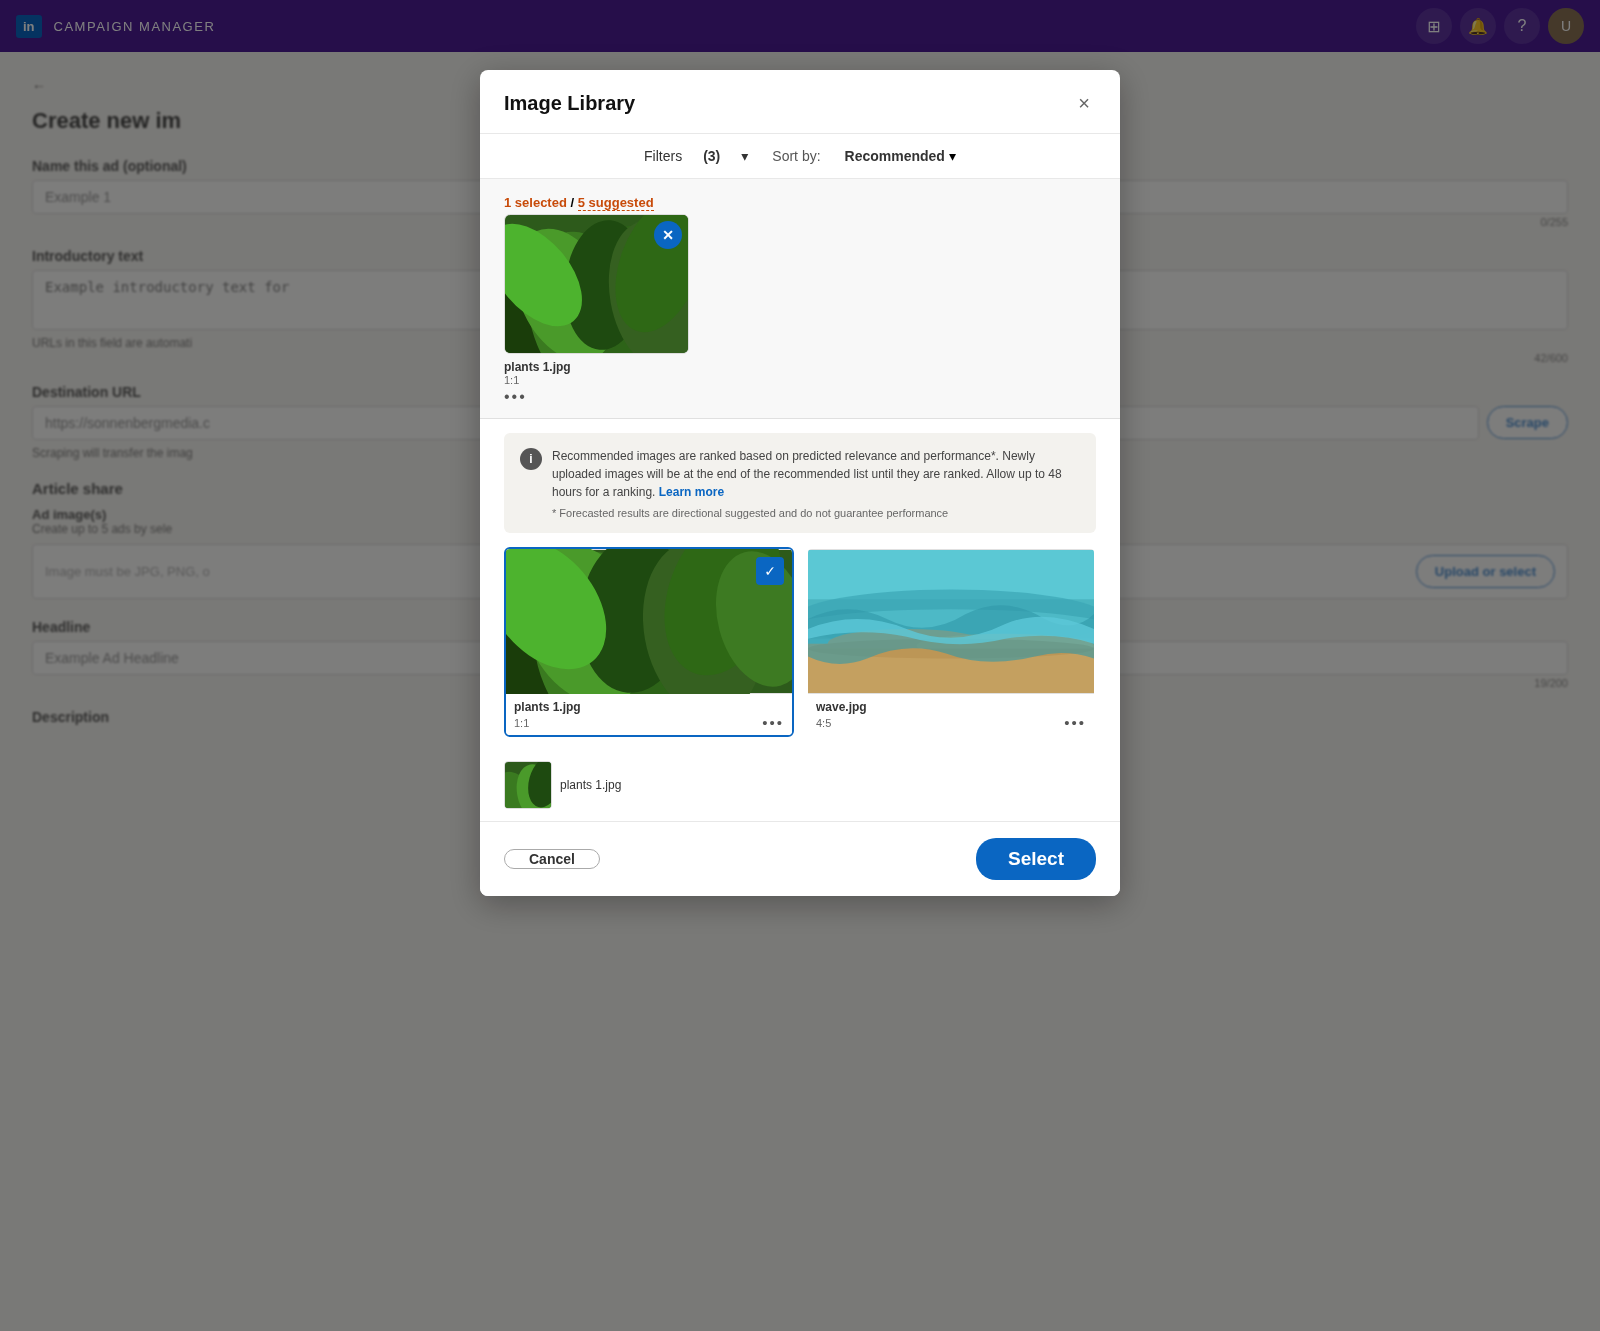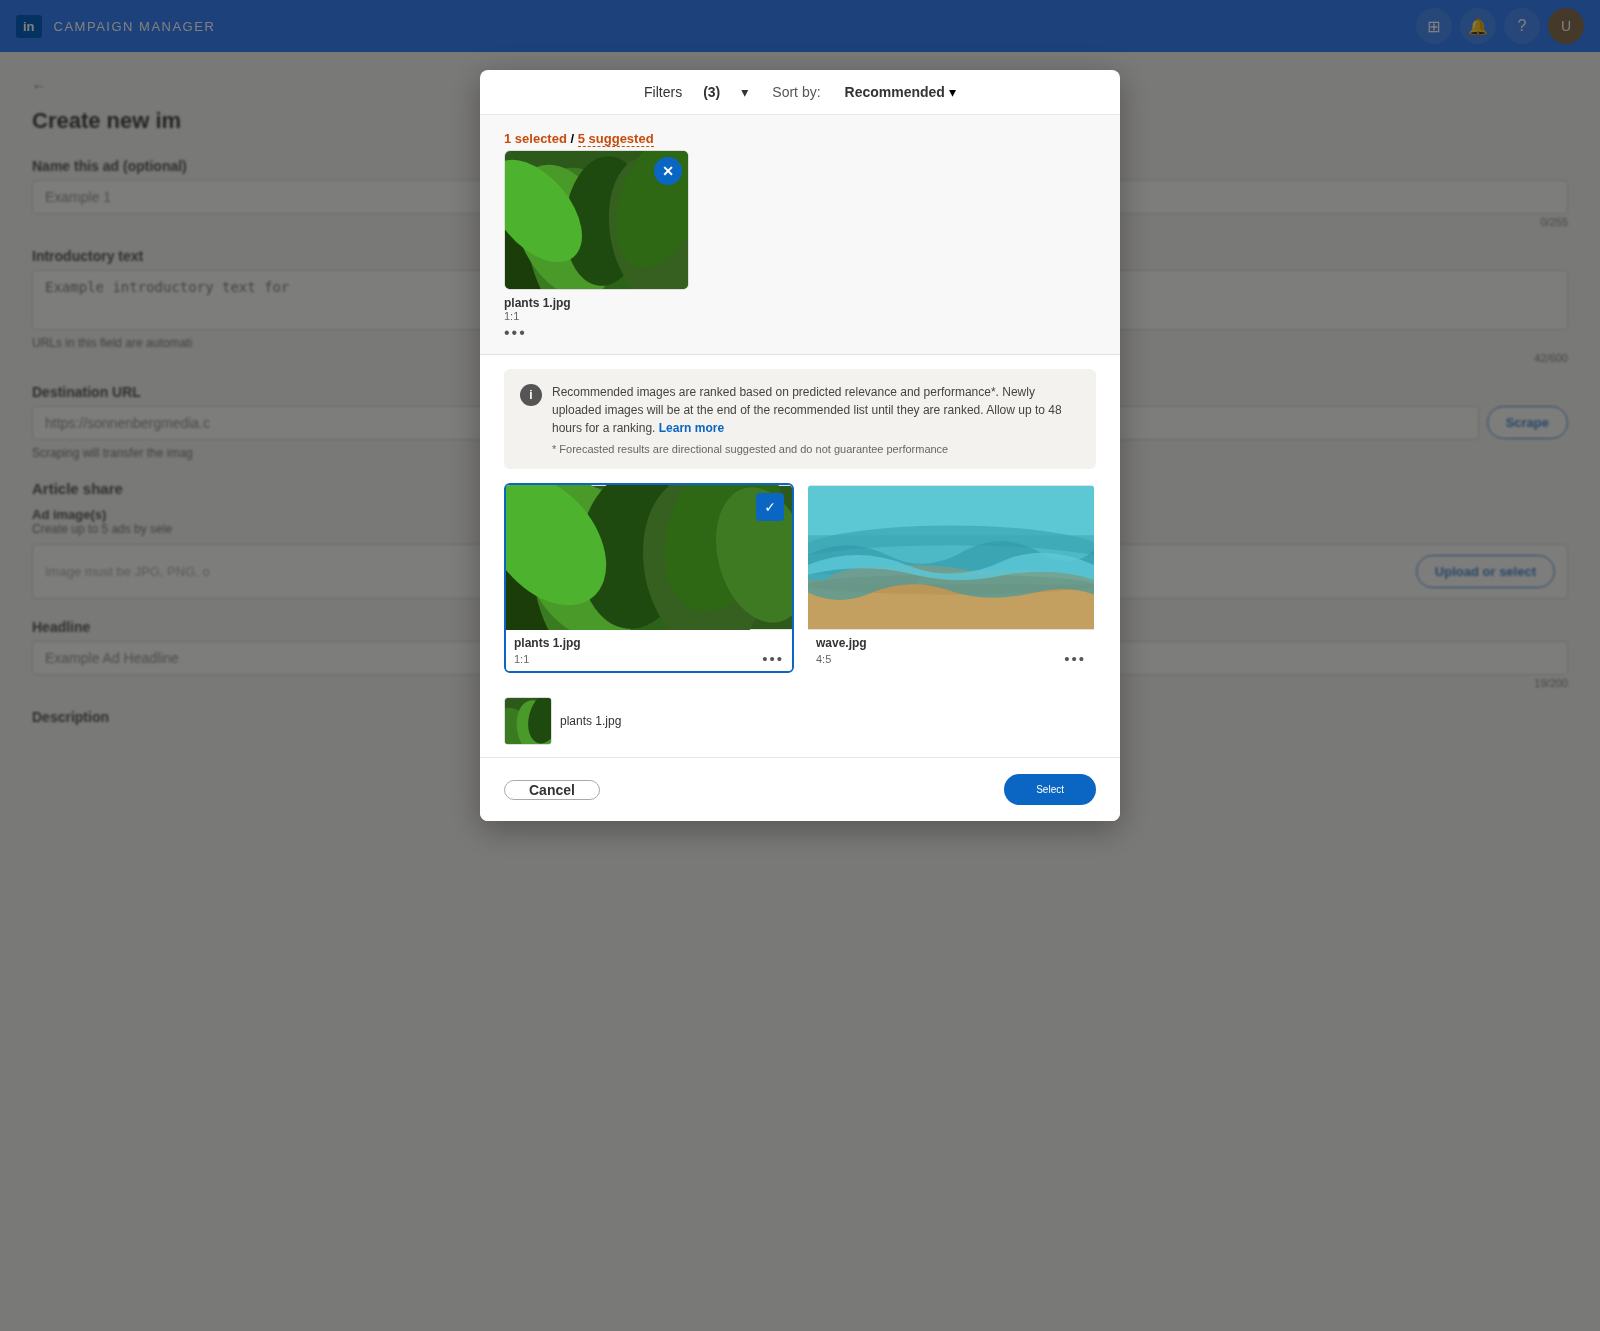--- a/index.html
+++ b/index.html
@@ -1,20 +1,20 @@
 <!DOCTYPE html>
 <html><head>
   <meta charset="utf-8">
   <style>
     * { box-sizing: border-box; margin: 0; padding: 0; }
     body { font-family: -apple-system, BlinkMacSystemFont, 'Segoe UI', Arial, sans-serif; background: #f3f2ee; overflow: hidden; }
 
     
     .top-nav {
-      background: #3b82f6;
+      background: #4c1d95;
       height: 52px;
       display: flex;
       align-items: center;
       padding: 0 16px;
       gap: 12px;
       position: fixed;
       top: 0; left: 0; right: 0;
       z-index: 10;
     }
     .nav-logo {
@@ -234,21 +234,21 @@
       padding: 16px 24px;
       border-top: 1px solid #e8e8e8;
       background: white;
     }
     .cancel-btn {
       background: white; border: 1px solid #aaa; color: #333;
       padding: 1px 24px; border-radius: 20px; font-size: 14px; font-weight: 600; cursor: pointer;
     }
     .select-btn {
       background: #0a66c2; color: white; border: none;
-      padding: 10px 32px; border-radius: 20px; font-size: 10px; font-weight: 400; cursor: pointer;
+      padding: 10px 32px; border-radius: 20px; font-size: 19px; font-weight: 700; cursor: pointer;
     }
 
     
     .bottom-thumb {
       display: flex; align-items: center; gap: 8px;
       padding: 8px 24px 12px;
     }
     .thumb-mini { width: 48px; height: 48px; border-radius: 4px; overflow: hidden; border: 1px solid #ddd; }
     .thumb-name { font-size: 12px; color: #333; font-weight: 500; }
   </style>
@@ -314,20 +314,24 @@
     </div>
 
     <div class="form-section">
       <div class="form-label">Description</div>
     </div>
   </div>
 
   <div class="modal-overlay">
     <div class="modal">
 
+      <div class="modal-header">
+        <span class="modal-title">Image Library</span>
+        <button class="modal-close">×</button>
+      </div>
 
       <div class="modal-filter-bar">
         <button class="filter-btn">
           <span>Filters</span>
           <span class="filter-count">(3)</span>
           <span>▾</span>
         </button>
         <span class="sortby-label">Sort by:</span>
         <button class="sort-btn">
           <span class="sortby-value">Recommended</span>

